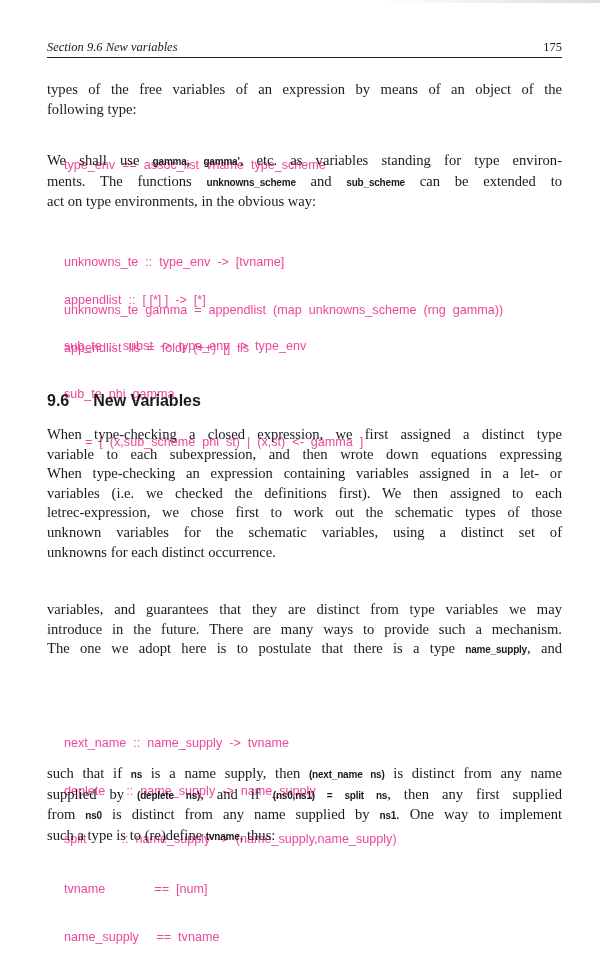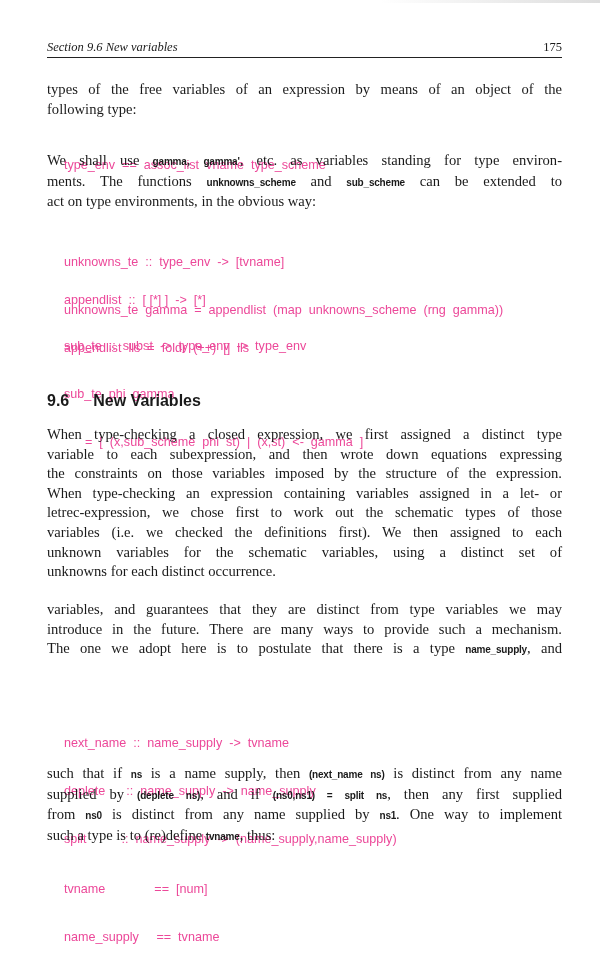--- a/index.html
+++ b/index.html
@@ -74,24 +74,23 @@
   <div>      =  [  (x,sub_scheme  phi  st)  |  (x,st)  &lt;-  gamma  ]</div>
 </div>
 
 <div class="heading">
   <span class="num">9.6</span><span>New Variables</span>
 </div>
 
 <div class="p" style="top:425px;">
   <span class="ln">When type-checking a closed expression, we first assigned a distinct type</span>
   <span class="ln">variable to each subexpression, and then wrote down equations expressing</span>
-  <span class="ln">the constraints on those variables imposed by the structure of the expression.</span>
   <span class="ln">When type-checking an expression containing variables assigned in a let- or</span>
+  <span class="ln">variables (i.e. we checked the definitions first). We then assigned to each</span>
   <span class="ln">letrec-expression, we chose first to work out the schematic types of those</span>
-  <span class="ln">variables (i.e. we checked the definitions first). We then assigned to each</span>
   <span class="ln">unknown variables for the schematic variables, using a distinct set of</span>
   <span class="ln last">unknowns for each distinct occurrence.</span>
 </div>
 
 <div class="p" style="top:600px;">
   <span class="ln">variables, and guarantees that they are distinct from type variables we may</span>
   <span class="ln">introduce in the future. There are many ways to provide such a mechanism.</span>
   <span class="ln"><span>The one we adopt here is to postulate that there is a type </span><span class="c">name_supply</span><span>, and</span></span>
 </div>
 

